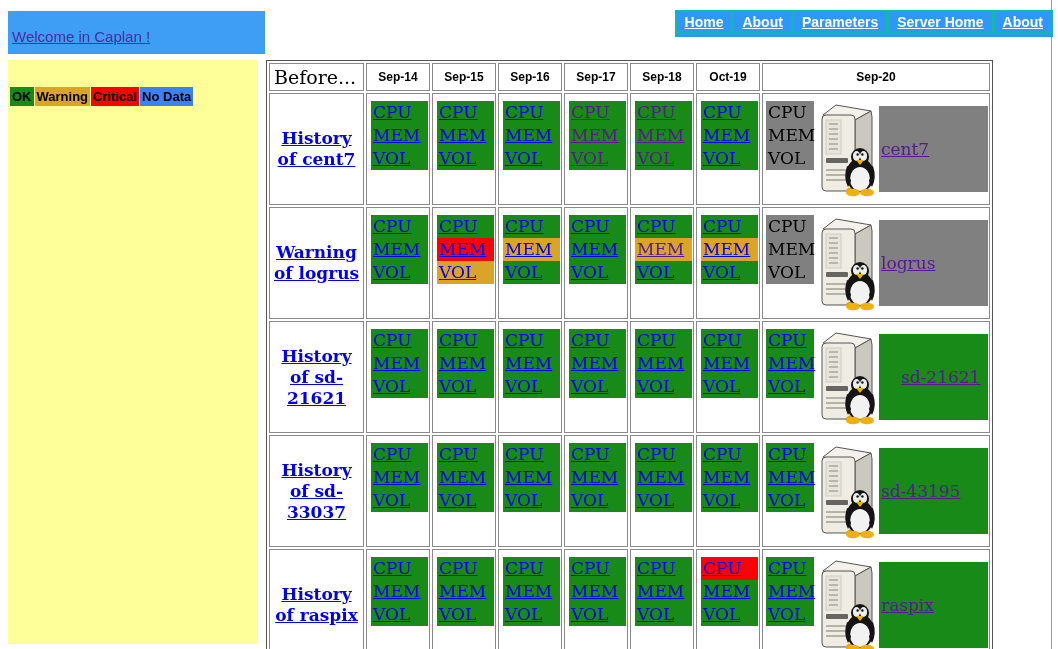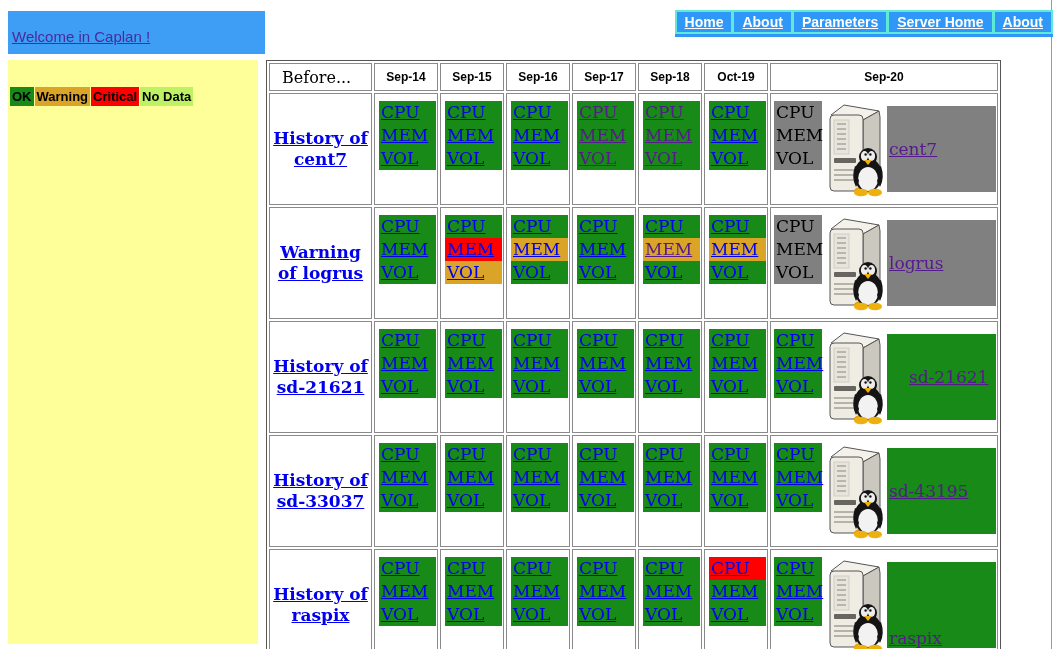--- a/index.html
+++ b/index.html
@@ -7,42 +7,42 @@
     width:1058px;height:649px;position:relative;background:#fff;
     font-family:"Liberation Sans",sans-serif;overflow:hidden;
   }
   a{cursor:pointer;}
   .page-edge{position:absolute;right:6px;top:0;width:1px;height:649px;background:#9a9a9a;}
 
   
   .welcome-box{position:absolute;left:8px;top:11px;width:257px;height:43px;background:#3E9EF5;}
   .welcome-box a{display:inline-block;margin:17px 0 0 4px;font-size:15px;color:#4b2a9b;text-decoration:underline;}
 
-  .nav{position:absolute;top:10px;right:5px;display:flex;gap:3px;background:#5eead4;
+  .nav{position:absolute;top:10px;right:5px;display:flex;gap:3px;background:#14b8a6;
        padding:2px;border-bottom:3px solid #2E97F7;}
   .nav a{background:#2E97F7;color:#fff;font-weight:bold;font-size:14px;
          text-decoration:underline;padding:2px 8px;white-space:nowrap;}
 
   
   .sidebar{position:absolute;left:8px;top:60px;width:250px;height:584px;background:#FFFF99;}
   .status-table{border-collapse:collapse;margin-top:2px;}
   .status-table td{border:1px solid #000;}
   .icon-cell{width:54px;height:54px;text-align:center;vertical-align:middle;}
   .status-label-cell{width:165px;padding-left:6px;font-weight:bold;font-size:13px;color:#000;}
   .status-label-cell a{color:#551A8B;font-weight:bold;text-decoration:underline;font-size:14px;}
   .legend{margin:27px 0 0 2px;font-weight:bold;font-size:13px;white-space:nowrap;}
   .legend span{padding:2px 2px;color:#000;margin-right:1px;}
 
   
   .main-table{position:absolute;left:266px;top:60px;border-collapse:separate;border-spacing:2px;
               border:1px solid #565656;background:#fff;}
   .main-table th,.main-table td{border:1px solid #8a8a8a;background:#fff;}
   .main-table th{height:24px;}
   .th-before{width:88px;font-family:"DejaVu Serif","Liberation Serif",serif;font-weight:normal;
-             font-size:16px;text-align:left;padding-left:12px;}
+             font-size:19px;text-align:left;padding-left:4px;}
   .th-day{width:58px;font-size:12px;font-weight:bold;text-align:center;}
   .th-sep20{width:222px;font-size:12px;font-weight:bold;text-align:center;}
 
   .labelcell{text-align:center;vertical-align:middle;font-family:"DejaVu Serif","Liberation Serif",serif;}
   .history-link{font-weight:bold;font-size:17px;color:#0000EE;text-decoration:underline;line-height:21px;}
 
   .daycell{vertical-align:top;height:108px;}
   .statusbox{width:57px;margin:6px 0 0 3px;font-family:"DejaVu Serif","Liberation Serif",serif;font-size:17px;}
   .metric{display:block;padding:1px 2px;line-height:21px;}
   a.metric{text-decoration:underline;}
@@ -72,21 +72,21 @@
   <a href="#">About</a>
 </div>
 
 <div class="sidebar">
   <table class="status-table">
     <tbody>
   </tbody>
     </table>
 
   <div class="legend">
-    <span style="background: rgb(23, 138, 23);">OK</span><span style="background: rgb(217, 164, 39);">Warning</span><span style="background: rgb(255, 0, 0);">Critical</span><span style="background: #bef264;">No Data</span>
+    <span style="background: rgb(23, 138, 23);">OK</span><span style="background: rgb(217, 164, 39);">Warning</span><span style="background: rgb(255, 0, 0);">Critical</span><span style="background: #3b82f6;">No Data</span>
   </div>
 </div>
 
 <table class="main-table">
   <thead>
       <tr>
         <th class="th-before">Before...</th>
         <th class="th-day">Sep-14</th>
         <th class="th-day">Sep-15</th>
         <th class="th-day">Sep-16</th>
@@ -534,20 +534,20 @@
     <ellipse cx="48.5" cy="55" rx="3.6" ry="5" fill="#EDEDED"></ellipse>
     <circle cx="42.6" cy="53.5" r="1.2" fill="#111"></circle>
     <circle cx="47.4" cy="53.5" r="1.2" fill="#111"></circle>
     <ellipse cx="45" cy="78" rx="10" ry="12" fill="#F2F2F2"></ellipse>
     <polygon points="41,59 49,59 45,64" fill="#EFB10E"></polygon>
     <path d="M32,65 Q28,77 33,86 L36,80 Q33,72 34,66 Z" fill="#141414"></path>
     <path d="M58,65 Q62,77 57,86 L54,80 Q57,72 56,66 Z" fill="#141414"></path>
     <ellipse cx="38" cy="91.5" rx="7" ry="3.8" fill="#EDB00F"></ellipse>
     <ellipse cx="52" cy="91.5" rx="7" ry="3.8" fill="#EDB00F"></ellipse>
   </svg>
-            <div class="namebox" style="background: rgb(23, 138, 23); align-items: flex-end;">
+            <div class="namebox" style="background: rgb(23, 138, 23);">
               <a href="#" style="color: rgb(85, 26, 139);">raspix</a>
             </div>
           </div>
         </td>
       </tr>
     </tbody>
 </table>
 
 </body></html>

